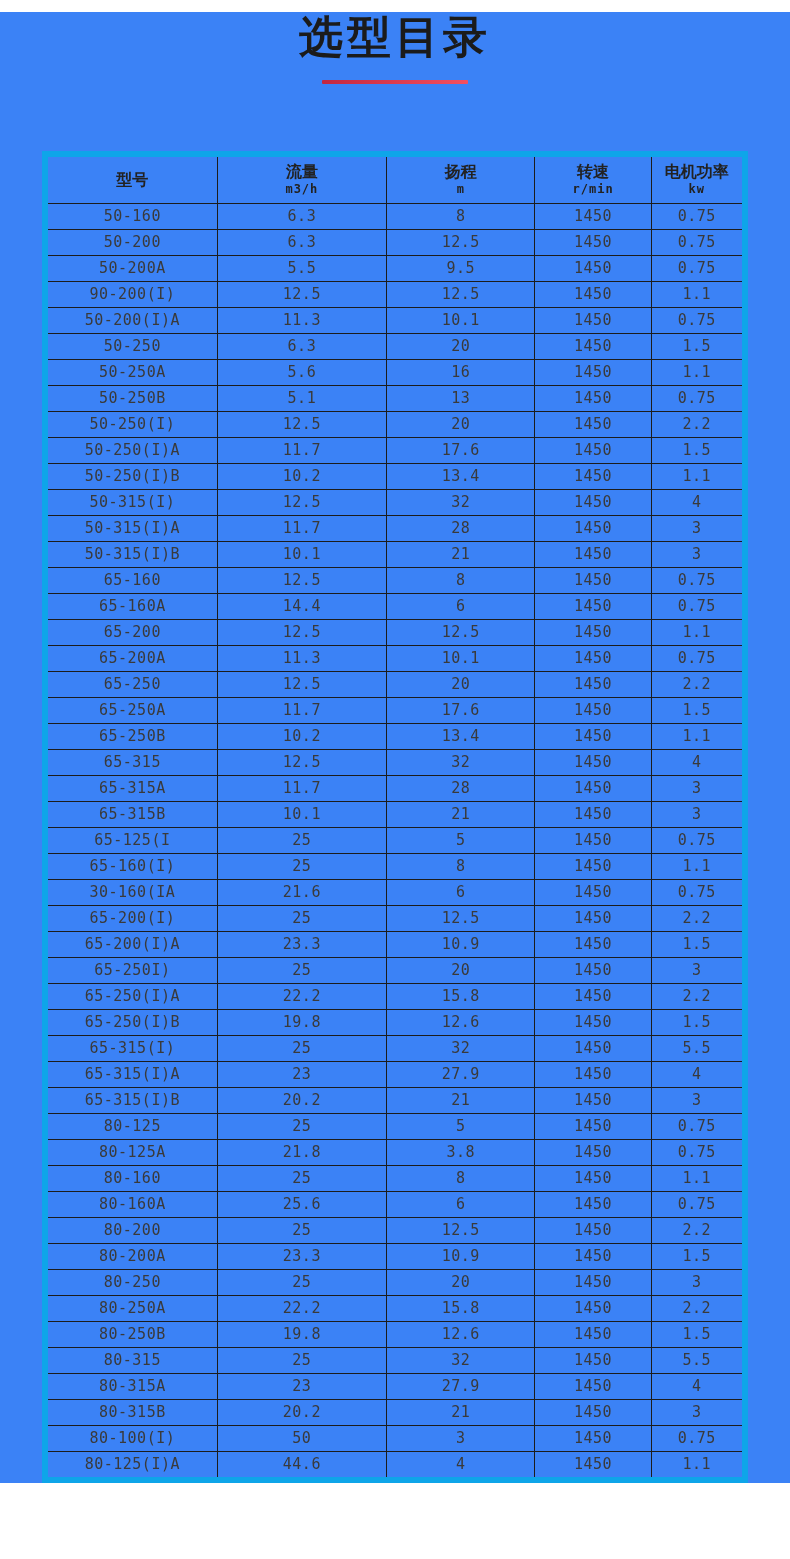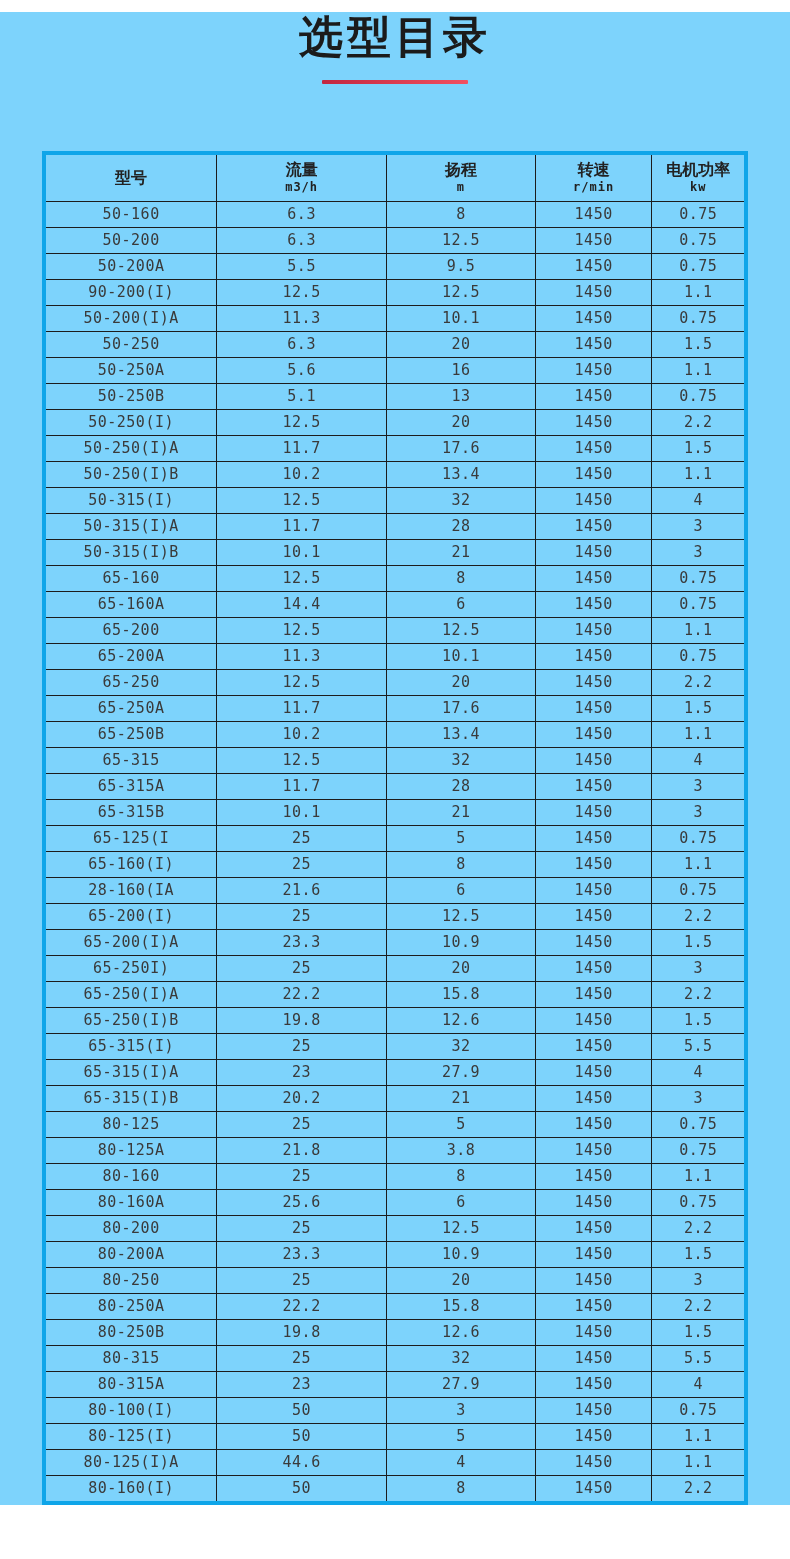--- a/index.html
+++ b/index.html
@@ -5,21 +5,21 @@
   html, body {
     margin: 0;
     padding: 0;
     background: #ffffff;
     width: 790px;
     font-family: "Liberation Sans", sans-serif;
     color: #333333;
   }
   .page {
     width: 790px;
-    background: #7dd3fc;
+    background: #3b82f6;
   }
   .page-title {
     margin: 12px 0 0 0;
     text-align: center;
     font-size: 44px;
     font-weight: 700;
     color: #1b1b1b;
     letter-spacing: 4px;
     line-height: 1.15;
     font-family: "Liberation Sans", sans-serif;
@@ -29,21 +29,21 @@
     height: 4px;
     margin: 17px auto 0 auto;
     background: linear-gradient(90deg, #c22740, #f25061);
     border-radius: 1px;
   }
   table.catalog {
     margin: 67px auto 0 auto;
     width: 706px;
     border-collapse: collapse;
     table-layout: fixed;
-    border: 4px solid #0ea5e9;
+    border: 6px solid #0ea5e9;
   }
   table.catalog th,
   table.catalog td {
     border: 1px solid #1c1c1c;
     text-align: center;
     vertical-align: middle;
     padding: 0;
     overflow: hidden;
     white-space: nowrap;
   }
@@ -294,21 +294,21 @@
           <td>0.75</td>
         </tr>
         <tr>
           <td>65-160(I)</td>
           <td>25</td>
           <td>8</td>
           <td>1450</td>
           <td>1.1</td>
         </tr>
         <tr>
-          <td>28-160(IA</td>
+          <td>30-160(IA</td>
           <td>21.6</td>
           <td>6</td>
           <td>1450</td>
           <td>0.75</td>
         </tr>
         <tr>
           <td>65-200(I)</td>
           <td>25</td>
           <td>12.5</td>
           <td>1450</td>
@@ -434,43 +434,36 @@
           <td>5.5</td>
         </tr>
         <tr>
           <td>80-315A</td>
           <td>23</td>
           <td>27.9</td>
           <td>1450</td>
           <td>4</td>
         </tr>
         <tr>
+          <td>80-315B</td>
+          <td>20.2</td>
+          <td>21</td>
+          <td>1450</td>
+          <td>3</td>
+        </tr>
+        <tr>
           <td>80-100(I)</td>
           <td>50</td>
           <td>3</td>
           <td>1450</td>
           <td>0.75</td>
-        </tr>
-        <tr>
-          <td>80-125(I)</td>
-          <td>50</td>
-          <td>5</td>
-          <td>1450</td>
-          <td>1.1</td>
         </tr>
         <tr>
           <td>80-125(I)A</td>
           <td>44.6</td>
           <td>4</td>
           <td>1450</td>
           <td>1.1</td>
         </tr>
-        <tr>
-          <td>80-160(I)</td>
-          <td>50</td>
-          <td>8</td>
-          <td>1450</td>
-          <td>2.2</td>
-        </tr>
       </tbody>
   </table>
 
 </div>
 
 </body></html>

